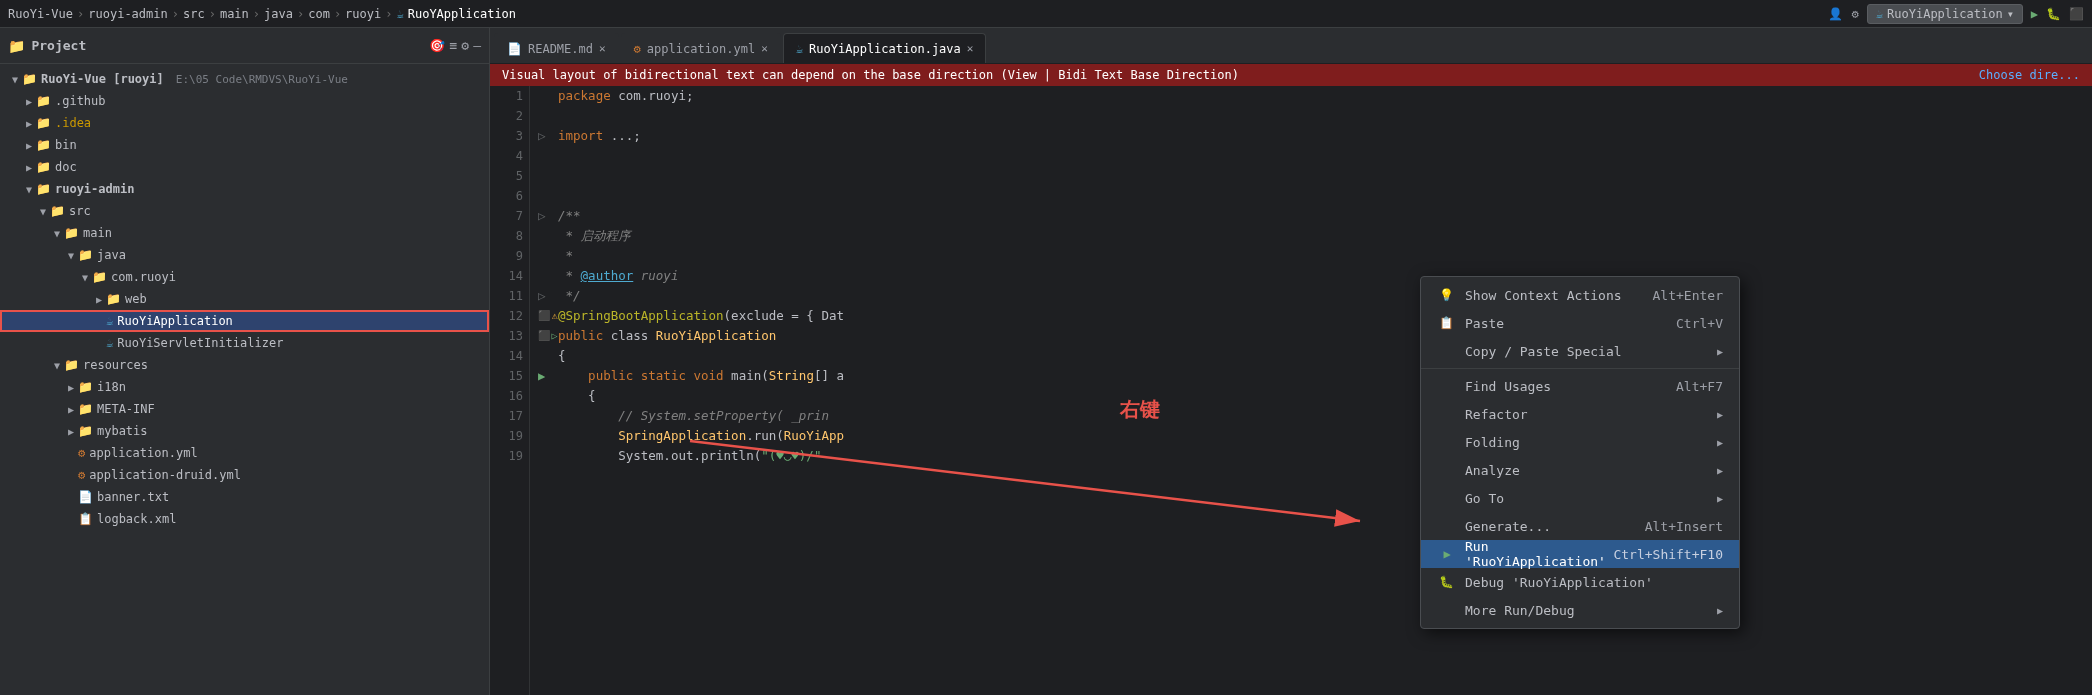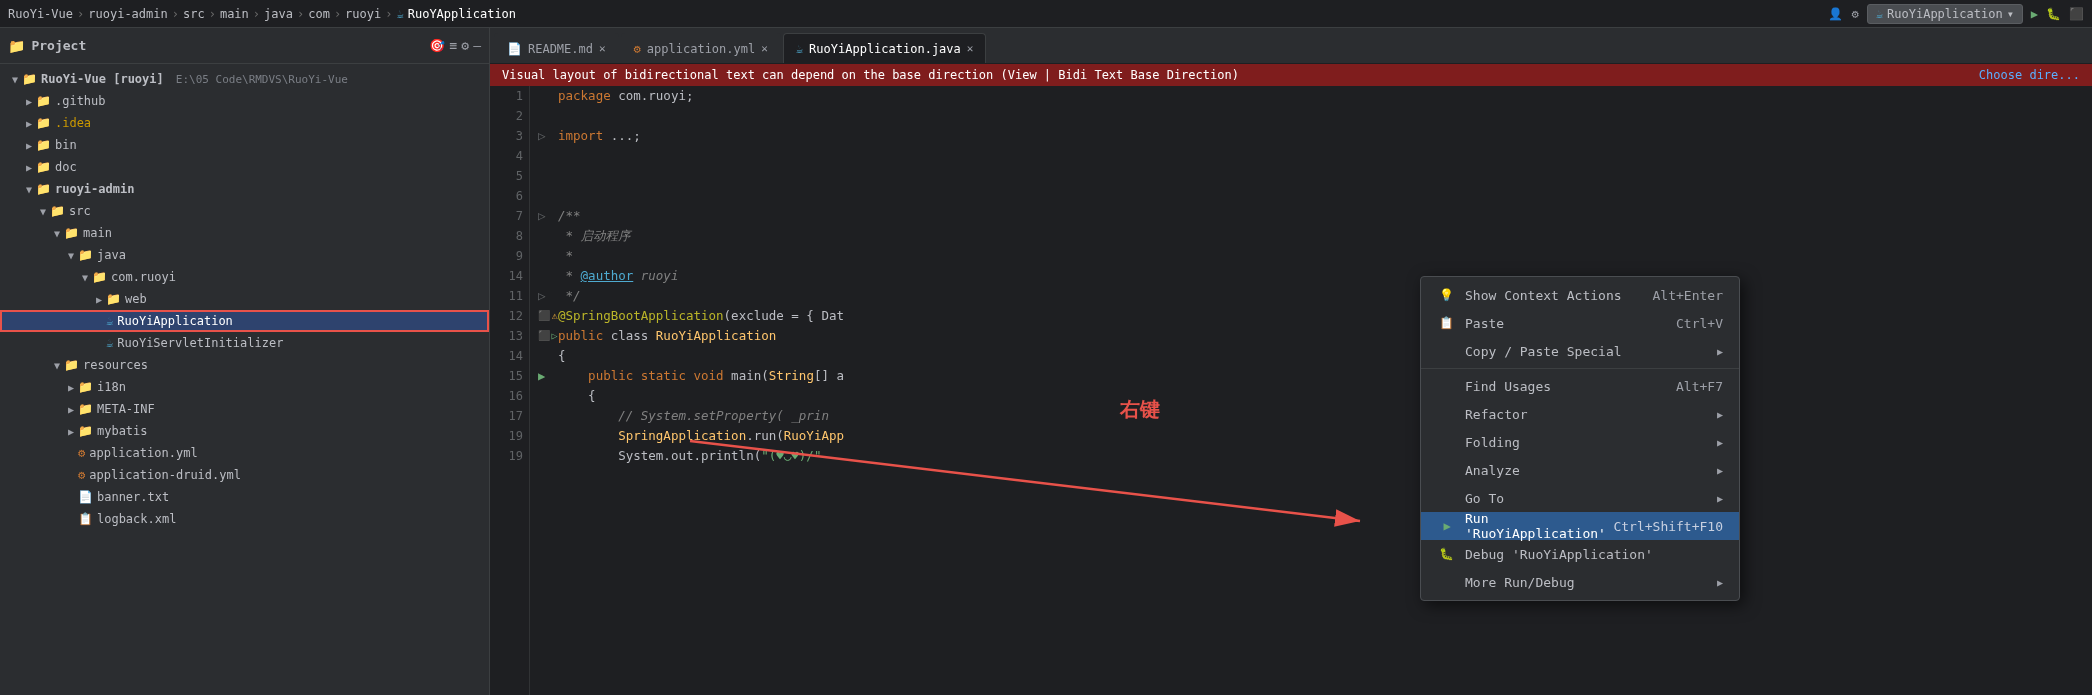--- a/index.html
+++ b/index.html
@@ -679,20 +679,25 @@
           <span class="label">Analyze</span>
           <span class="arrow-right">▶</span>
         </div>
 
         <div class="menu-item">
           <span class="menu-icon"></span>
           <span class="label">Go To</span>
           <span class="arrow-right">▶</span>
         </div>
 
+        <div class="menu-item">
+          <span class="menu-icon"></span>
+          <span class="label">Generate...</span>
+          <span class="shortcut">Alt+Insert</span>
+        </div>
 
         <div class="menu-item highlighted">
           <span class="menu-icon" style="color:#6aab73;">▶</span>
           <span class="label">Run 'RuoYiApplication'</span>
           <span class="shortcut">Ctrl+Shift+F10</span>
         </div>
 
         <div class="menu-item">
           <span class="menu-icon" style="color:#cc7832;">🐛</span>
           <span class="label">Debug 'RuoYiApplication'</span>

